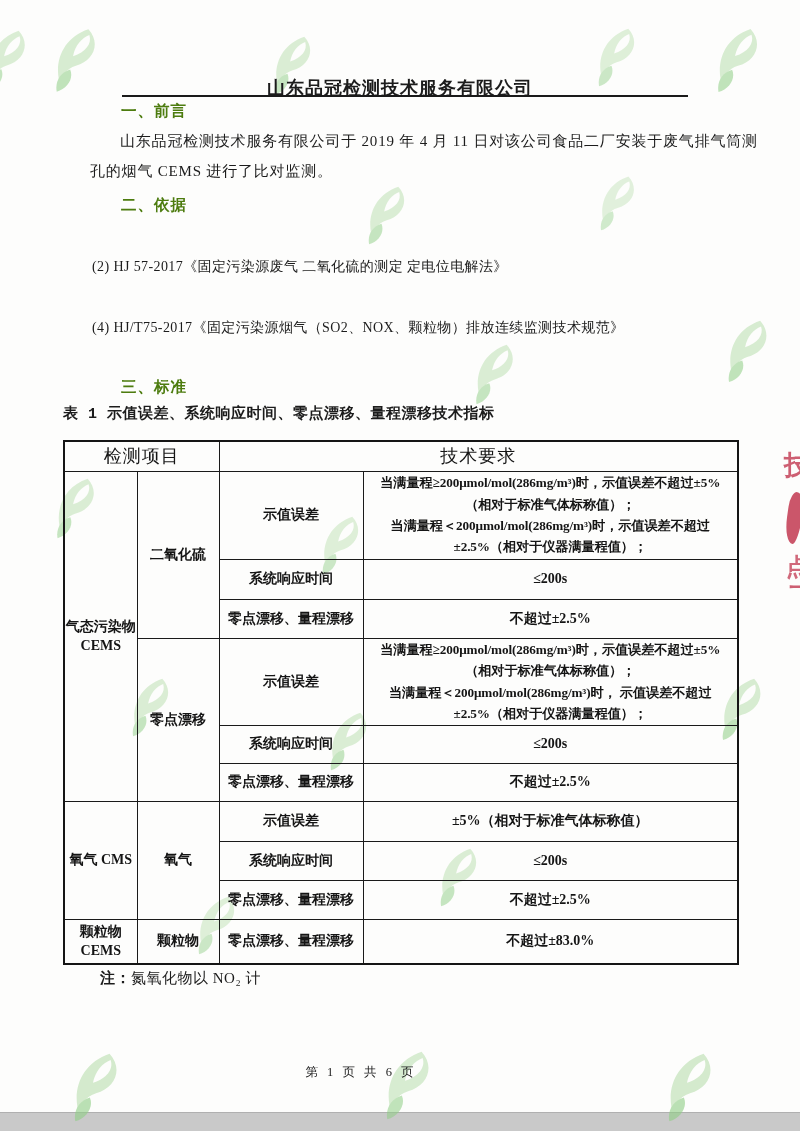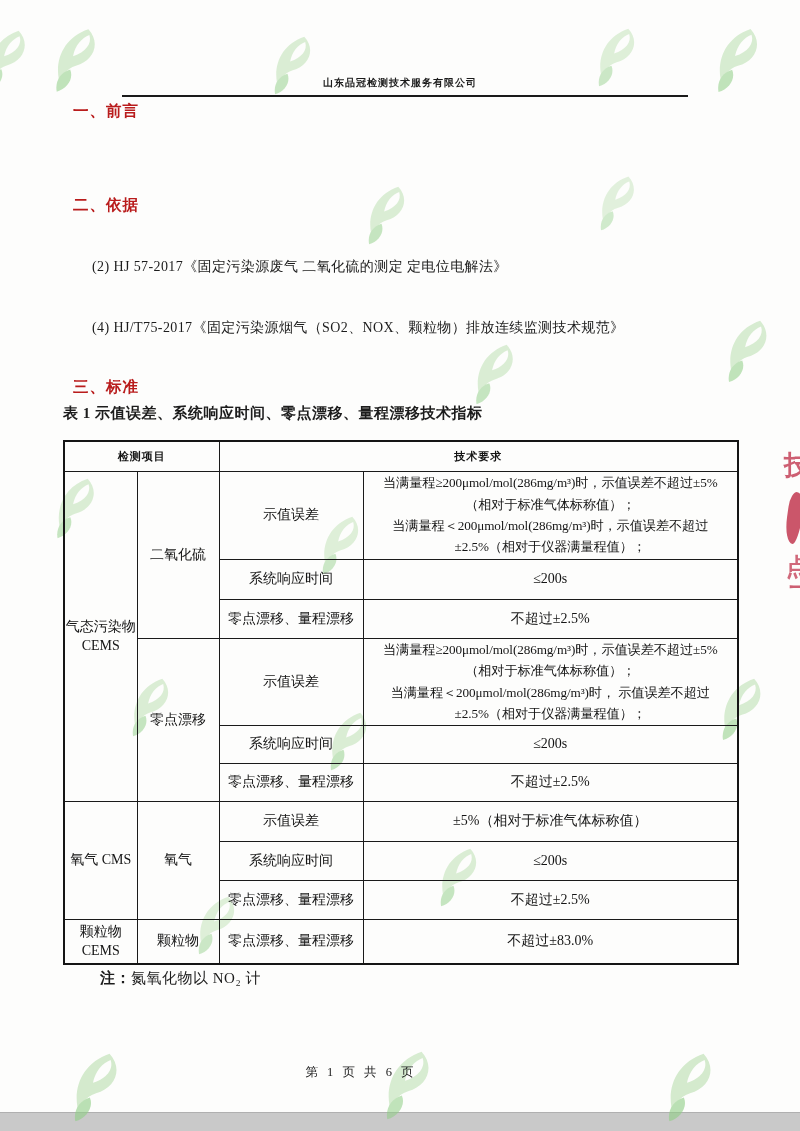--- a/index.html
+++ b/index.html
@@ -9,36 +9,36 @@
     font-family:"Liberation Serif","DejaVu Serif",serif;color:#1c1c1c;
   }
   
   .wm{position:absolute;z-index:1;pointer-events:none;}
   
   .bottom-strip{position:absolute;left:0;top:1112px;width:800px;height:19px;
     background:#c9c9c9;border-top:1px solid #b0b0b0;z-index:0;}
   
   .content{position:absolute;inset:0;z-index:2;}
   .company{position:absolute;top:76px;left:0;width:800px;text-align:center;
-    font-size:10px;font-weight:bold;letter-spacing:1px;}
+    font-size:18px;font-weight:bold;letter-spacing:1px;}
   .header-rule{position:absolute;left:122px;top:95px;width:566px;height:2px;background:#1a1a1a;}
   .h-sec{position:absolute;font-family:"Liberation Sans","DejaVu Sans",sans-serif;
-    font-weight:bold;font-size:15.5px;color:#b91c1c;letter-spacing:1px;}
+    font-weight:bold;font-size:15.5px;color:#4d7c0f;letter-spacing:1px;margin-left:48px;}
   .para{position:absolute;font-size:15px;letter-spacing:.8px;white-space:nowrap;}
   .item{position:absolute;font-size:14px;letter-spacing:.4px;white-space:nowrap;}
   .tbl-caption{position:absolute;left:63px;top:404px;
-    font-family:Liberation Serif, serif;font-weight:bold;font-size:15px;letter-spacing:.5px;}
+    font-family:Liberation Mono, monospace;font-weight:bold;font-size:15px;letter-spacing:.5px;}
   
   table.spec{position:absolute;left:63px;top:440px;width:674px;
     border-collapse:collapse;table-layout:fixed;
     font-size:14px;color:#151515;}
   table.spec td,table.spec th{border:1.6px solid #1a1a1a;padding:0;text-align:center;vertical-align:middle;
-    font-weight:normal;overflow:hidden;}
+    font-weight:bold;overflow:hidden;}
   table.spec{border:2.5px solid #151515;}
-  table.spec th{font-weight:bold;font-size:11px;letter-spacing:1px;}
+  table.spec th{font-weight:normal;font-size:18px;letter-spacing:1px;}
   .req-multi{padding:3px 7px;text-align:left;font-size:13.2px;line-height:21.4px;letter-spacing:-.1px;}
   .req-multi div{white-space:nowrap;overflow:hidden;}
   .req-multi .center{text-align:center;}
   .two-line{line-height:19px;}
   
   .note{position:absolute;left:100px;top:969px;font-size:15px;letter-spacing:.5px;}
   .note b{font-family:"Liberation Sans","DejaVu Sans",sans-serif;font-size:15px;}
   .footer{position:absolute;left:0;top:1064px;width:722px;text-align:center;
     font-size:12.5px;letter-spacing:3px;color:#222;}
   
@@ -121,20 +121,22 @@
   <div class="wm" style="left:662px;top:1044px"><svg width="52" height="86" style="opacity:.6">
         <use href="#leafP"></use>
       </svg></div>
 
   <div class="content">
 
     <div class="company">山东品冠检测技术服务有限公司</div>
     <div class="header-rule"></div>
 
     <div class="h-sec" style="left:73px;top:101px">一、前言</div>
+    <div class="para" style="left:120px;top:132px">山东品冠检测技术服务有限公司于 2019 年 4 月 11 日对该公司食品二厂安装于废气排气筒测</div>
+    <div class="para" style="left:90px;top:162px">孔的烟气 CEMS 进行了比对监测。</div>
 
     <div class="h-sec" style="left:73px;top:195px">二、依据</div>
     <div class="item" style="left:92px;top:258px">(2)  HJ 57-2017《固定污染源废气 二氧化硫的测定 定电位电解法》</div>
     <div class="item" style="left:92px;top:319px">(4)  HJ/T75-2017《固定污染源烟气（SO2、NOX、颗粒物）排放连续监测技术规范》</div>
 
     <div class="h-sec" style="left:73px;top:377px">三、标准</div>
     <div class="tbl-caption">表 1 示值误差、系统响应时间、零点漂移、量程漂移技术指标</div>
 
     <table class="spec">
       <colgroup>

